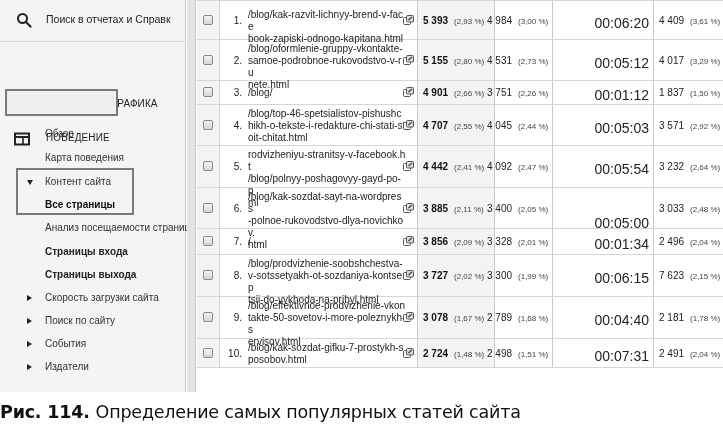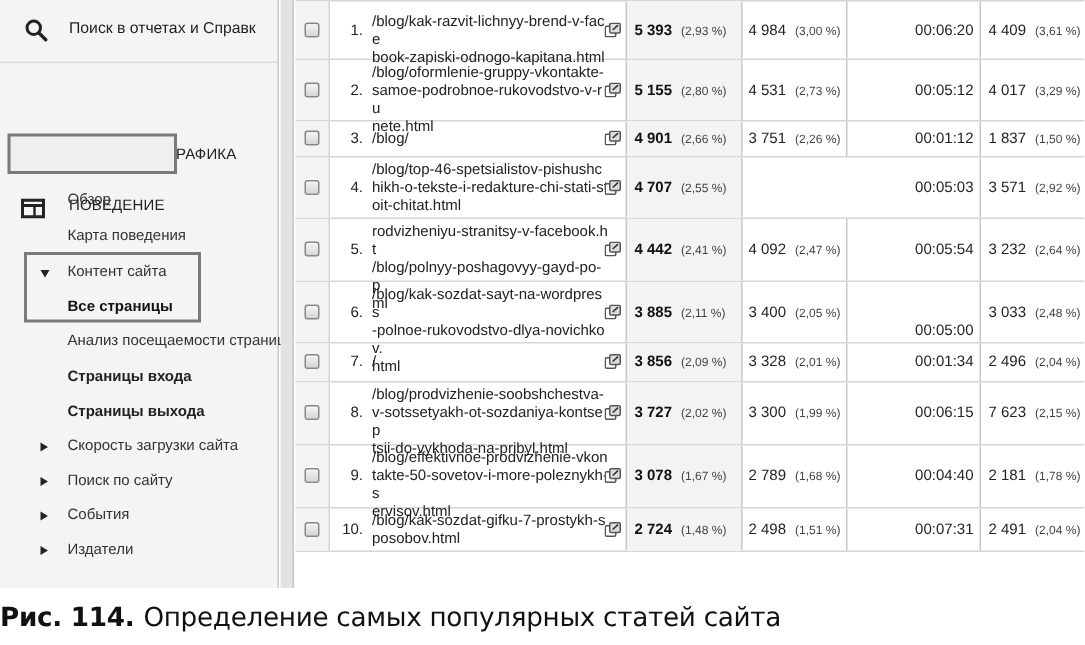--- a/index.html
+++ b/index.html
@@ -34,22 +34,22 @@
   .row:first-child { border-top: 1px solid #d6d6d6; }
   .cell { position: absolute; top: 0; height: 100%; }
   .c-check { left: 0; width: 23px; background: #f3f3f3; border-right: 1px solid #d6d6d6; }
   .cb { position: absolute; left: 6px; width: 10px; height: 10px; border: 1px solid #888; border-radius: 2px; background: linear-gradient(#f4f4f4, #d6d6d6); }
   .c-num { left: 23px; width: 26px; font-size: 10px; color: #222; }
   .c-num span { position: absolute; right: 4px; }
   .c-page { left: 49px; width: 172px; font-size: 10px; color: #222; line-height: 12px; border-right: 1px solid #c9c9c9; }
   .c-page .path { position: absolute; left: 2px; width: 158px; word-break: break-all; }
   .ext { position: absolute; right: 3px; width: 11px; height: 10px; }
   .c-views { left: 221px; width: 77px; background: #f3f3f3; border-right: 1px solid #c9c9c9; font-size: 10px; }
-  .c-uniq { left: 296px; width: 72px; border-right: 1px solid #c9c9c9; font-size: 10px; }
-  .c-time { left: 370px; width: 87px; border-right: 1px solid #c9c9c9; font-size: 10px; }
+  .c-uniq { left: 284px; width: 72px; border-right: 1px solid #c9c9c9; font-size: 10px; }
+  .c-time { left: 370px; width: 87px; border-right: 1px solid #c9c9c9; font-size: 14px; }
   .c-entr { left: 457px; width: 69px; font-size: 10px; }
   .v { position: absolute; white-space: nowrap; }
   .v b { font-weight: bold; color: #111; }
   .v .n { color: #222; }
   .v .p { font-size: 8px; color: #444; margin-left: 6px; }
   .c-time .v { right: 4px; color: #222; }
   .c-views .v { left: 5px; }
   .c-uniq .v { left: 6px; }
   .c-entr .v { left: 5px; }
 
@@ -224,20 +224,23 @@
           </span>
           <span class="ext" style="top:15px"><svg viewBox="0 0 11 10" width="11" height="10">
               <rect x="0.5" y="2.5" width="7" height="7" rx="1" fill="#fff" stroke="#555"></rect>
               <rect x="3.5" y="0.5" width="7" height="6.5" rx="1" fill="#ddd" stroke="#555"></rect>
               <path d="M5.5 5 L9 1.8" stroke="#333" stroke-width="1.1"></path>
             </svg></span>
         </div>
         <div class="cell c-views">
           <span class="v" style="top:15px"><b>4 707</b><span class="p">(2,55 %)</span></span>
         </div>
+        <div class="cell c-uniq">
+          <span class="v" style="top:15px"><span class="n">4 045</span><span class="p">(2,44 %)</span></span>
+        </div>
         <div class="cell c-time">
           <span class="v" style="top:15px">00:05:03</span>
         </div>
         <div class="cell c-entr">
           <span class="v" style="top:15px"><span class="n">3 571</span><span class="p">(2,92 %)</span></span>
         </div>
       </div>
       <div class="row" style="top: 146px; height: 42px;">
         <div class="cell c-check">
           <span class="cb" style="top:15px"></span>

